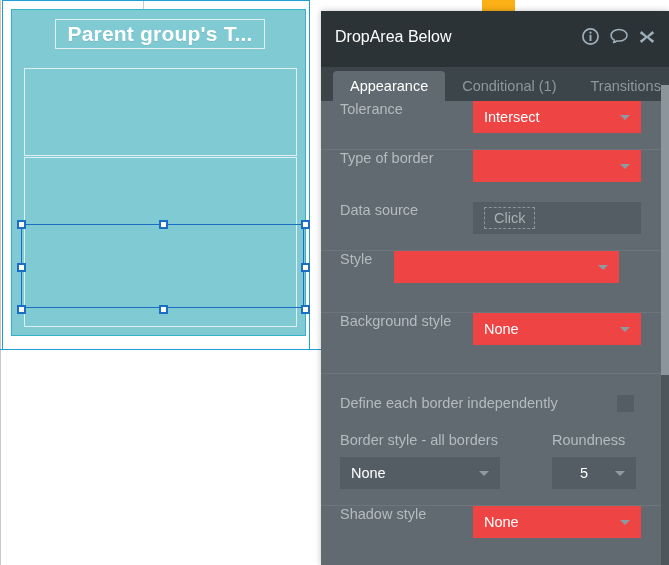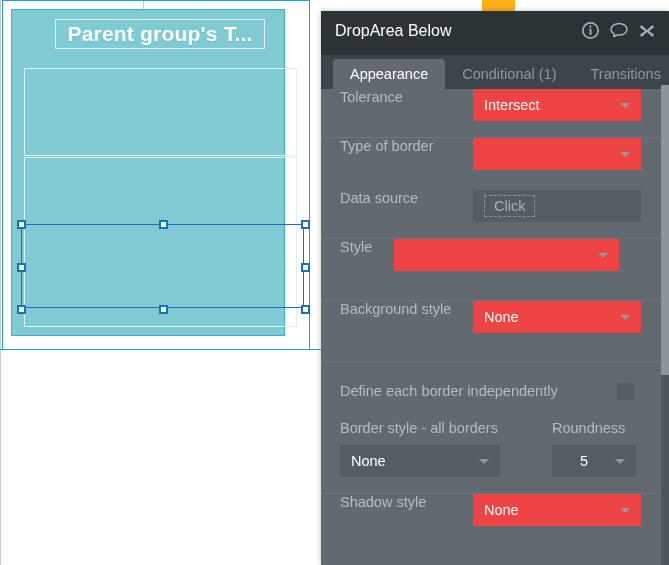--- a/index.html
+++ b/index.html
@@ -56,21 +56,21 @@
     width: 322px;
     height: 1px;
     background: #1e9fd4;
   }
 
   
   .parent-group {
     position: absolute;
     left: 11px;
     top: 9px;
-    width: 274px;
+    width: 295px;
     height: 327px;
     background: #80cbd3;
     border: 1px solid #35b2c6;
     box-sizing: border-box;
   }
 
   .group-title {
     position: absolute;
     left: 43px;
     top: 9px;
@@ -146,21 +146,21 @@
     top: 11px;
     width: 348px;
     height: 554px;
     background: #606a70;
     box-shadow: 0 0 6px rgba(0,0,0,0.25);
     overflow: hidden;
   }
 
   .panel-header {
     position: relative;
-    height: 44px;
+    height: 56px;
     background: #2b3337;
     display: flex;
     align-items: center;
     padding: 0 14px 5px 14px;
     box-sizing: border-box;
     gap: 12px;
   }
 
   .panel-title {
     color: #ffffff;

